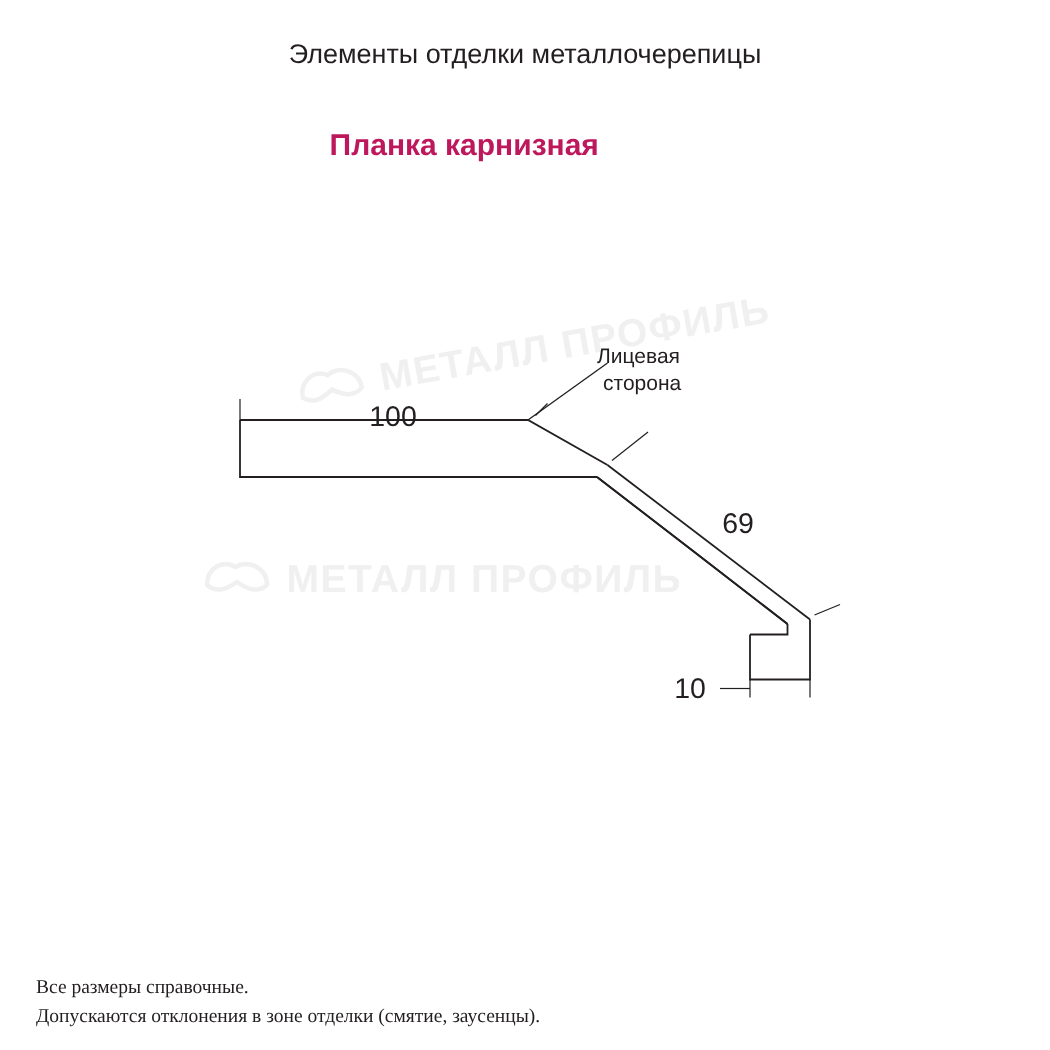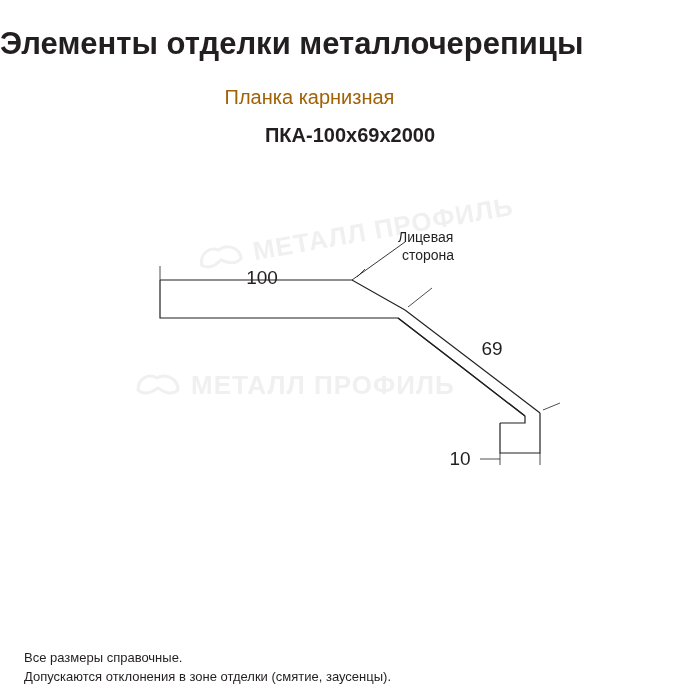--- a/index.html
+++ b/index.html
@@ -18,34 +18,35 @@
   .page {
     position: relative;
     width: 700px;
     height: 700px;
   }
   .title-main {
     position: absolute;
     top: 26px;
     left: 0;
     width: 700px;
-    font-size: 31px;
-    font-weight: bold;
+    text-align: center;
+    font-size: 18px;
+    font-weight: normal;
     letter-spacing: 0px;
     color: #231f20;
   }
   .title-sub {
     position: absolute;
     top: 86px;
     left: 0;
     width: 619px;
     text-align: center;
     font-size: 20px;
-    font-weight: normal;
-    color: #a16207;
+    font-weight: bold;
+    color: #be185d;
   }
   .title-code {
     position: absolute;
     top: 124px;
     left: 0;
     width: 700px;
     text-align: center;
     font-size: 20px;
     font-weight: bold;
     color: #231f20;
@@ -86,40 +87,40 @@
   .footnotes {
     position: absolute;
     left: 24px;
     bottom: 14px;
     font-size: 13px;
     line-height: 19px;
     color: #231f20;
   }
   .footnotes div {
     white-space: nowrap;
+    font-family: Liberation Serif, serif;
   }
   .label {
     font-family: "Liberation Sans", sans-serif;
     font-size: 19px;
     fill: #231f20;
   }
   .label-side {
     font-family: "Liberation Sans", sans-serif;
     font-size: 14px;
     fill: #231f20;
   }
 </style>
 </head>
 <body>
 
 <div class="page">
 
   <div class="title-main">Элементы отделки металлочерепицы</div>
   <div class="title-sub">Планка карнизная</div>
-  <div class="title-code">ПКА-100x69x2000</div>
 
   <div class="wm wm1">
     <span class="wmlogo">
       <svg width="46" height="28" viewBox="0 0 46 28" aria-hidden="true">
         <path d="M3 20 C3 8, 14 3, 22 8 C30 3, 43 8, 43 20 C36 26, 29 22, 23 18 C17 22, 10 26, 3 20 Z" fill="none" stroke="#f0f0f0" stroke-width="3"></path>
       </svg>
     </span><span>МЕТАЛЛ ПРОФИЛЬ</span>
   </div>
 
   <div class="wm wm2">

